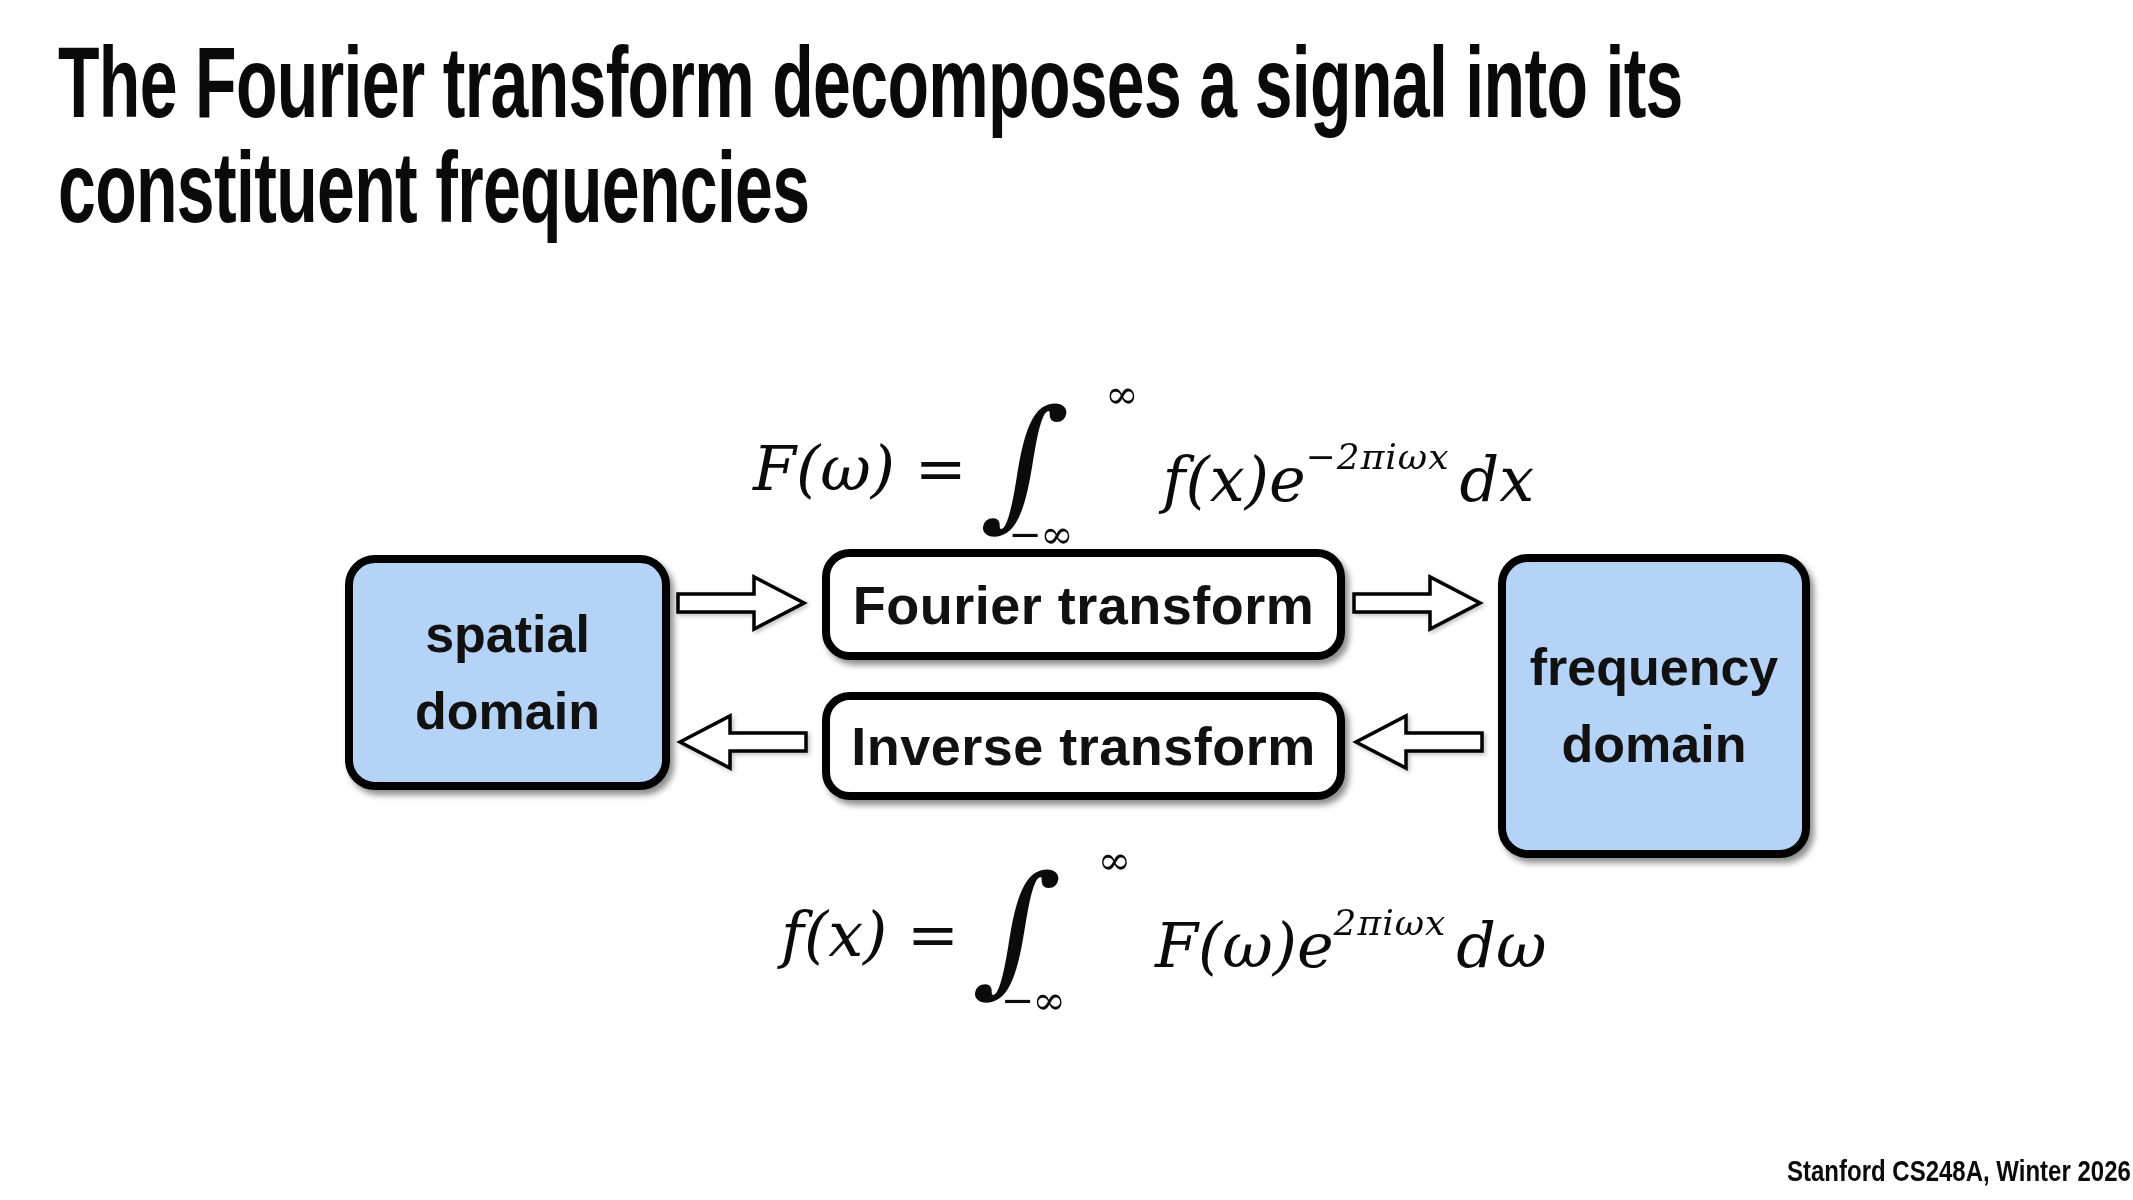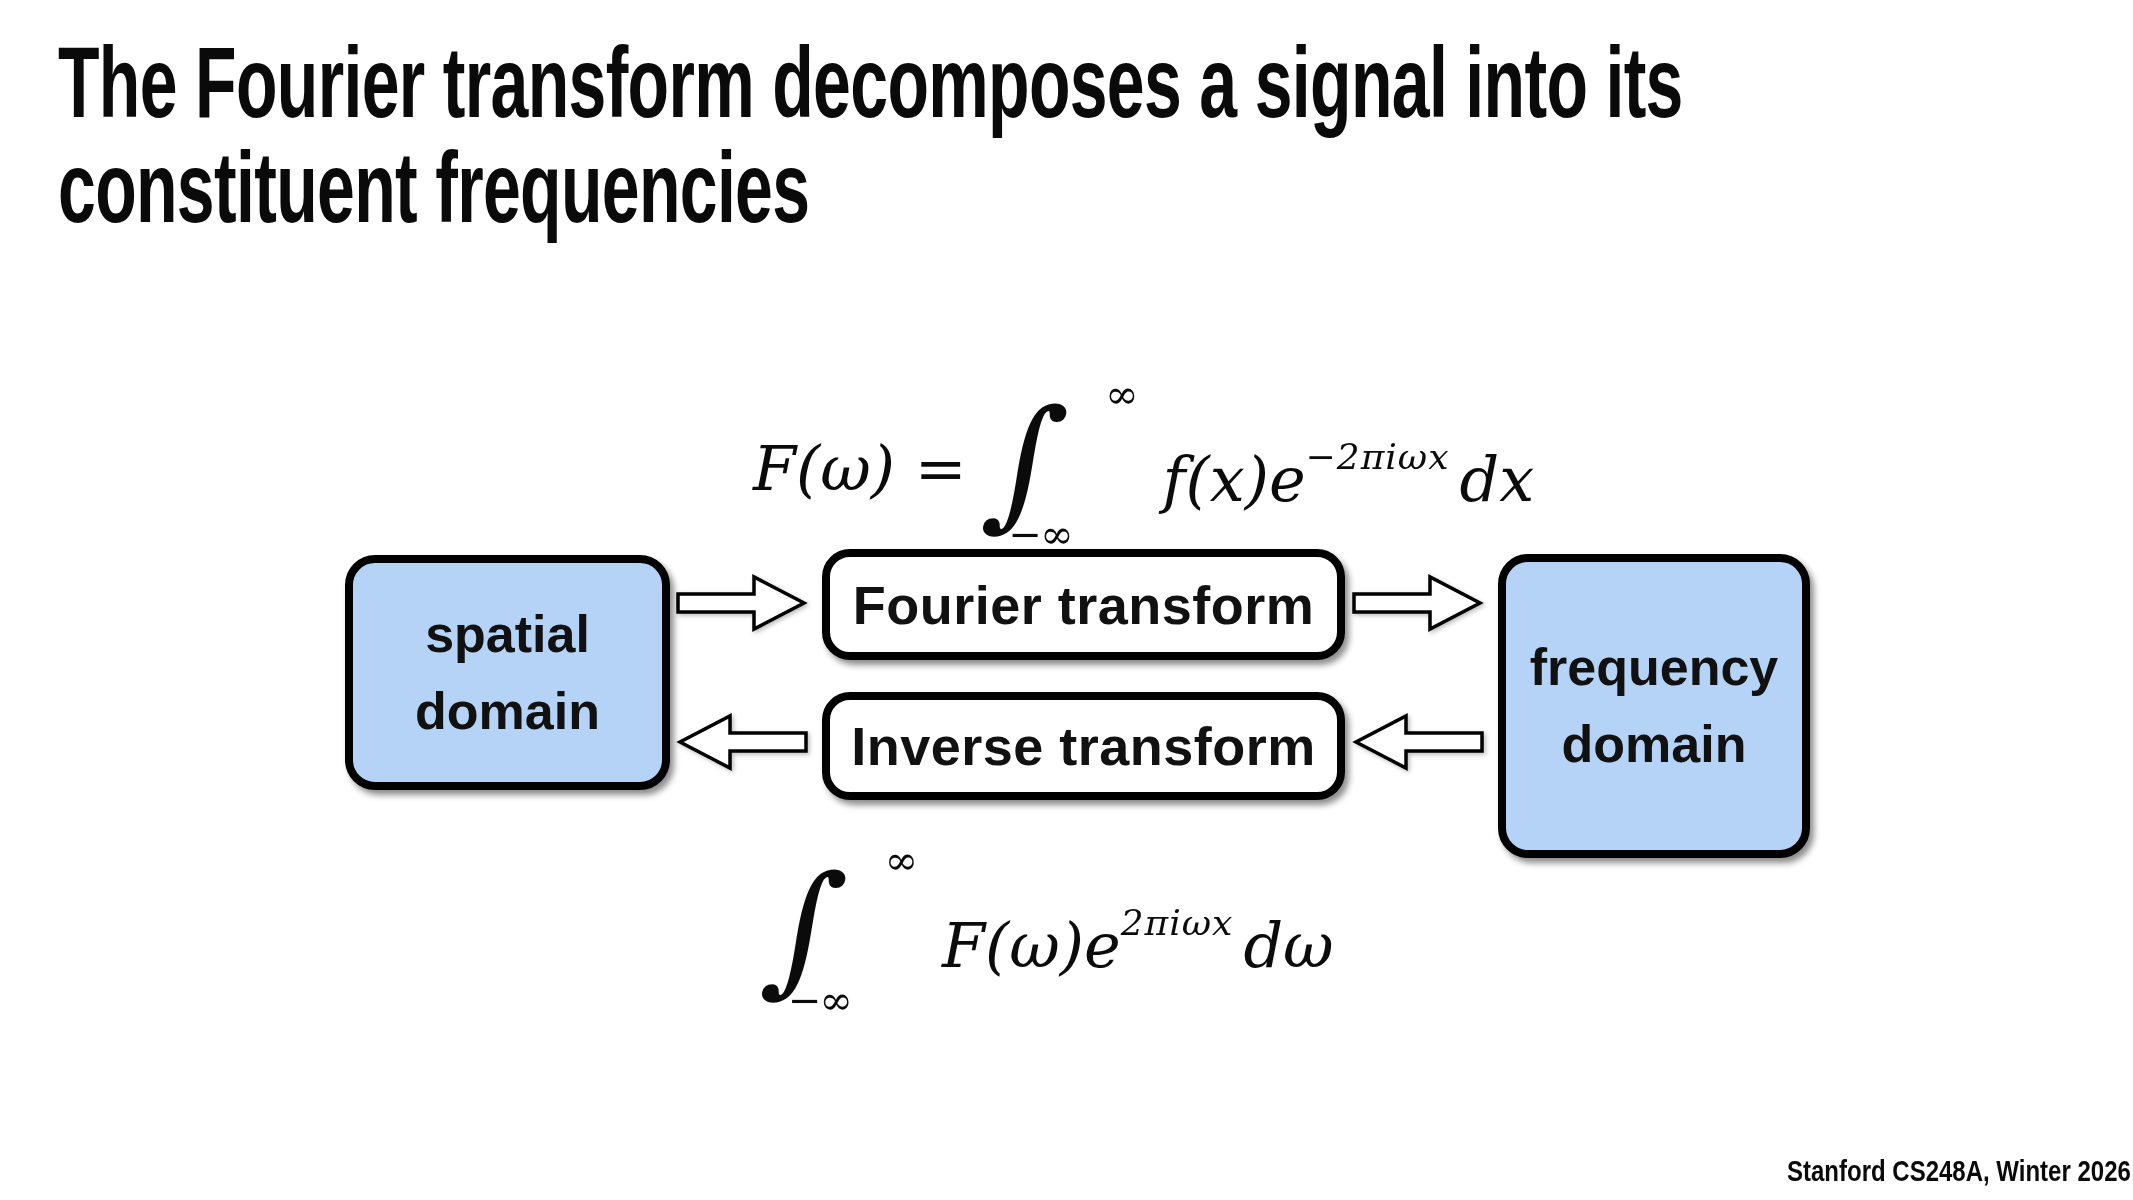--- a/index.html
+++ b/index.html
@@ -139,21 +139,21 @@
         <polygon points="130,22 54,22 54,5 4,31 54,57 54,40 130,40" fill="#ffffff" stroke="#000000" stroke-width="3.5"></polygon>
       </svg>
   </div>
   <div class="arrow arrow-4">
     <svg viewBox="0 0 132 62">
         <polygon points="130,22 54,22 54,5 4,31 54,57 54,40 130,40" fill="#ffffff" stroke="#000000" stroke-width="3.5"></polygon>
       </svg>
   </div>
 
   <div class="math formula formula-inverse">
-    <span class="integral">
+    <span class="lhs">f(x) =</span><span class="integral">
       <span class="int-sign">∫</span>
       <span class="int-lim lim-top">∞</span>
       <span class="int-lim lim-bot">−∞</span>
     </span><span class="mgroup"><span>F(ω)e</span><sup class="mexp">2πiωx</sup><span class="mdiff">dω</span></span>
   </div>
 
   <footer class="footer">
     <span>Stanford CS248A, Winter 2026</span>
   </footer>
 

